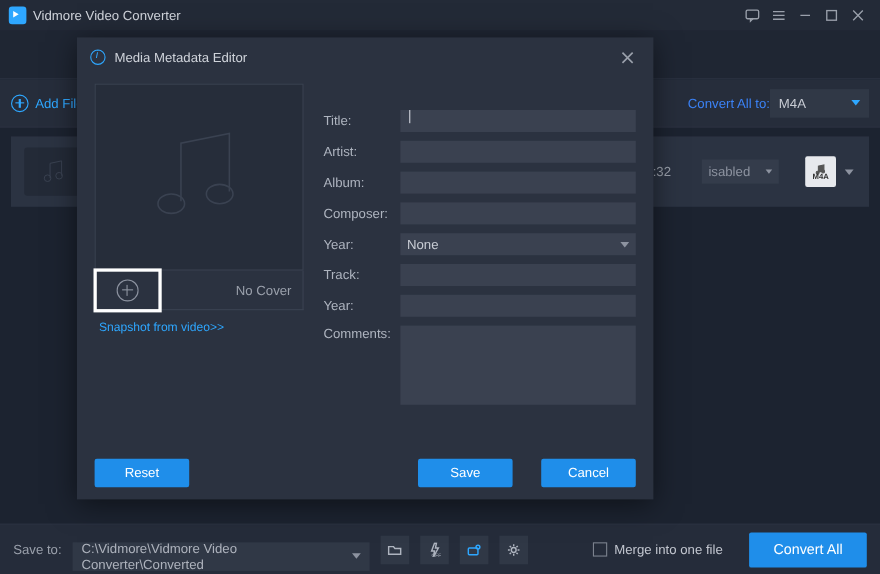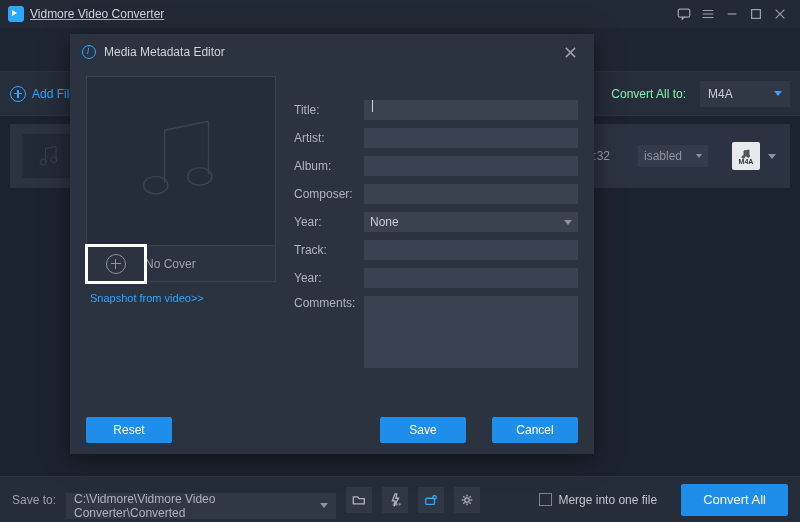--- a/index.html
+++ b/index.html
@@ -1,37 +1,37 @@
 <!DOCTYPE html>
 <html><head>
 <meta charset="utf-8">
 <style>
   * { box-sizing: border-box; margin: 0; padding: 0; font-family: "Segoe UI", Arial, sans-serif; }
   body { background:#1c2330; width:800px; height:522px; overflow:hidden; color:#aeb4bf; font-size:12px; position:relative; }
 
   
-  .titlebar { height:28px; display:flex; align-items:center; padding:0 8px; background:#232a37;text-decoration:underline; }
+  .titlebar { height:28px; display:flex; align-items:center; padding:0 8px; background:#232a37; }
   .titlebar .logo { width:16px; height:16px; background:#2ea7ff; border-radius:3px; margin-right:6px; position:relative; }
   .titlebar .logo::after { content:""; position:absolute; left:4px; top:4px; border-left:5px solid #fff; border-top:3px solid transparent; border-bottom:3px solid transparent; }
   .titlebar .title { color:#cfd3da; font-size:12px; flex:1; }
   .titlebar .win-btn { width:24px; height:24px; display:flex; align-items:center; justify-content:center; color:#9aa0ab; cursor:pointer; }
   .titlebar .win-btn svg { width:14px; height:14px; stroke:#9aa0ab; fill:none; stroke-width:1.4; }
 
   
   .tabstrip { height:44px; background:#1f2633; border-bottom:1px solid #2a3140; }
 
   
   .toolbar { height:44px; background:#262d3b; display:flex; align-items:center; padding:0 10px; border-bottom:1px solid #2a3140; }
   .add-btn { display:flex; align-items:center; gap:6px; color:#2ea7ff; cursor:pointer; }
   .plus-circle { width:16px; height:16px; border:1.5px solid #2ea7ff; border-radius:50%; position:relative; }
   .plus-circle::before, .plus-circle::after { content:""; position:absolute; background:#2ea7ff; }
   .plus-circle::before { left:3px; right:3px; top:6px; height:1.5px; }
   .plus-circle::after { top:3px; bottom:3px; left:6px; width:1.5px; }
   .toolbar .spacer { flex:1; }
-  .toolbar .lbl { color:#86efac; margin-right:14px; }
+  .toolbar .lbl { color:#3b82f6; margin-right:0; }
   .select { background:#303846; height:26px; min-width:90px; display:flex; align-items:center; padding:0 8px; color:#c8ccd4; justify-content:space-between; cursor:pointer; }
   .select .tri { width:0; height:0; border-left:4px solid transparent; border-right:4px solid transparent; border-top:5px solid #2ea7ff; }
 
   
   .content-strip { height:64px; background:#2b3342; margin:8px 10px 0 10px; display:flex; align-items:center; justify-content:flex-end; padding-right:14px; gap:24px; position:relative; }
   .strip-left { position:absolute; left:12px; top:10px; width:56px; height:44px; background:#232a37; border-radius:3px; display:flex; align-items:center; justify-content:center; }
   .strip-left svg { width:30px; height:30px; stroke:#3a4251; fill:none; stroke-width:1.2; }
   .ico { width:16px; height:16px; stroke:#2ea7ff; fill:none; stroke-width:1.5; }
   .time-block { display:flex; align-items:center; gap:6px; color:#9aa0ab; }
   .clock { width:14px; height:14px; border:1.3px solid #8d93a0; border-radius:50%; position:relative; }
@@ -71,21 +71,21 @@
 
   .cover-col { width:190px; }
   .cover-box { width:190px; height:170px; border:1px solid #3a4251; background:#262d3a; display:flex; align-items:center; justify-content:center; }
   .cover-box svg { width:110px; height:110px; stroke:#3a4251; fill:none; stroke-width:1.3; }
   .cover-foot { height:36px; border:1px solid #3a4251; border-top:none; display:flex; align-items:center; }
   .add-cover { width:58px; height:36px; border-right:1px solid #3a4251; display:flex; align-items:center; justify-content:center; cursor:pointer; outline:3px solid #fff; outline-offset:-1px; position:relative; z-index:2; }
   .add-cover .pc { width:20px; height:20px; border:1.5px solid #8d93a0; border-radius:50%; position:relative; }
   .add-cover .pc::before, .add-cover .pc::after { content:""; position:absolute; background:#8d93a0; }
   .add-cover .pc::before { left:4px; right:4px; top:8px; height:1.5px; }
   .add-cover .pc::after { top:4px; bottom:4px; left:8px; width:1.5px; }
-  .nocover { flex:1; padding-right:10px; color:#9aa0ab; }
+  .nocover { flex:1; text-align:right; padding-right:10px; color:#9aa0ab; }
   .snapshot { color:#2ea7ff; font-size:11px; margin-top:10px; cursor:pointer; padding-left:4px; }
 
   .form-col { flex:1; display:flex; flex-direction:column; gap:8px;margin-top:24px; }
   .frow { display:flex; align-items:center; gap:8px; }
   .frow .fl { width:62px; color:#aeb4bf; }
   .tin { flex:1; height:20px; background:#3a4150; border:none; outline:none; color:#d0d4dc; padding:0 6px; font-size:11px; }
   .tin.caret { background:#3a4150; position:relative; }
   .genre-sel { flex:1; height:20px; background:#3a4150; display:flex; align-items:center; padding:0 6px; justify-content:space-between; cursor:pointer; color:#c8ccd4; }
   .genre-sel .tri { width:0;height:0;border-left:4px solid transparent;border-right:4px solid transparent;border-top:5px solid #8d93a0; }
   .frow.top { align-items:flex-start; }

